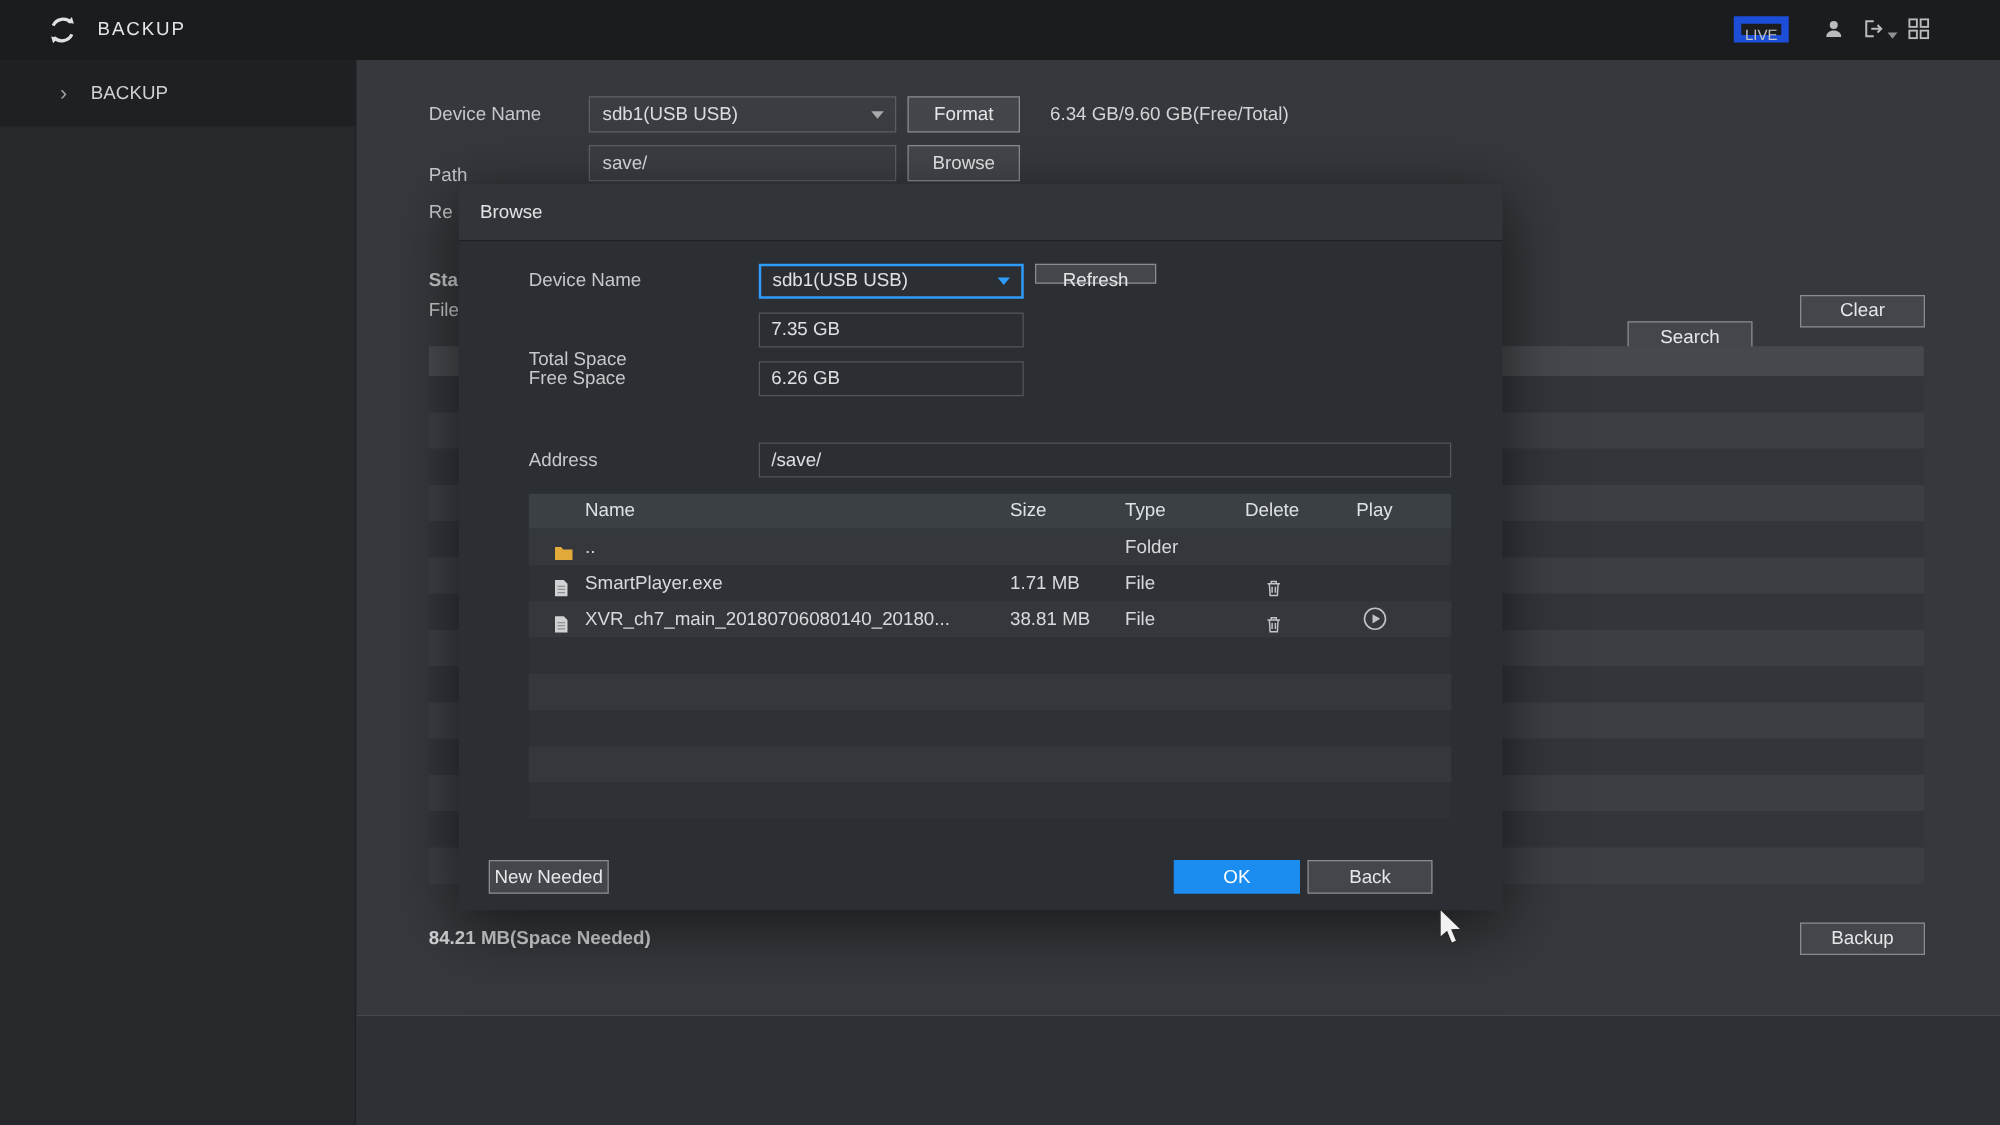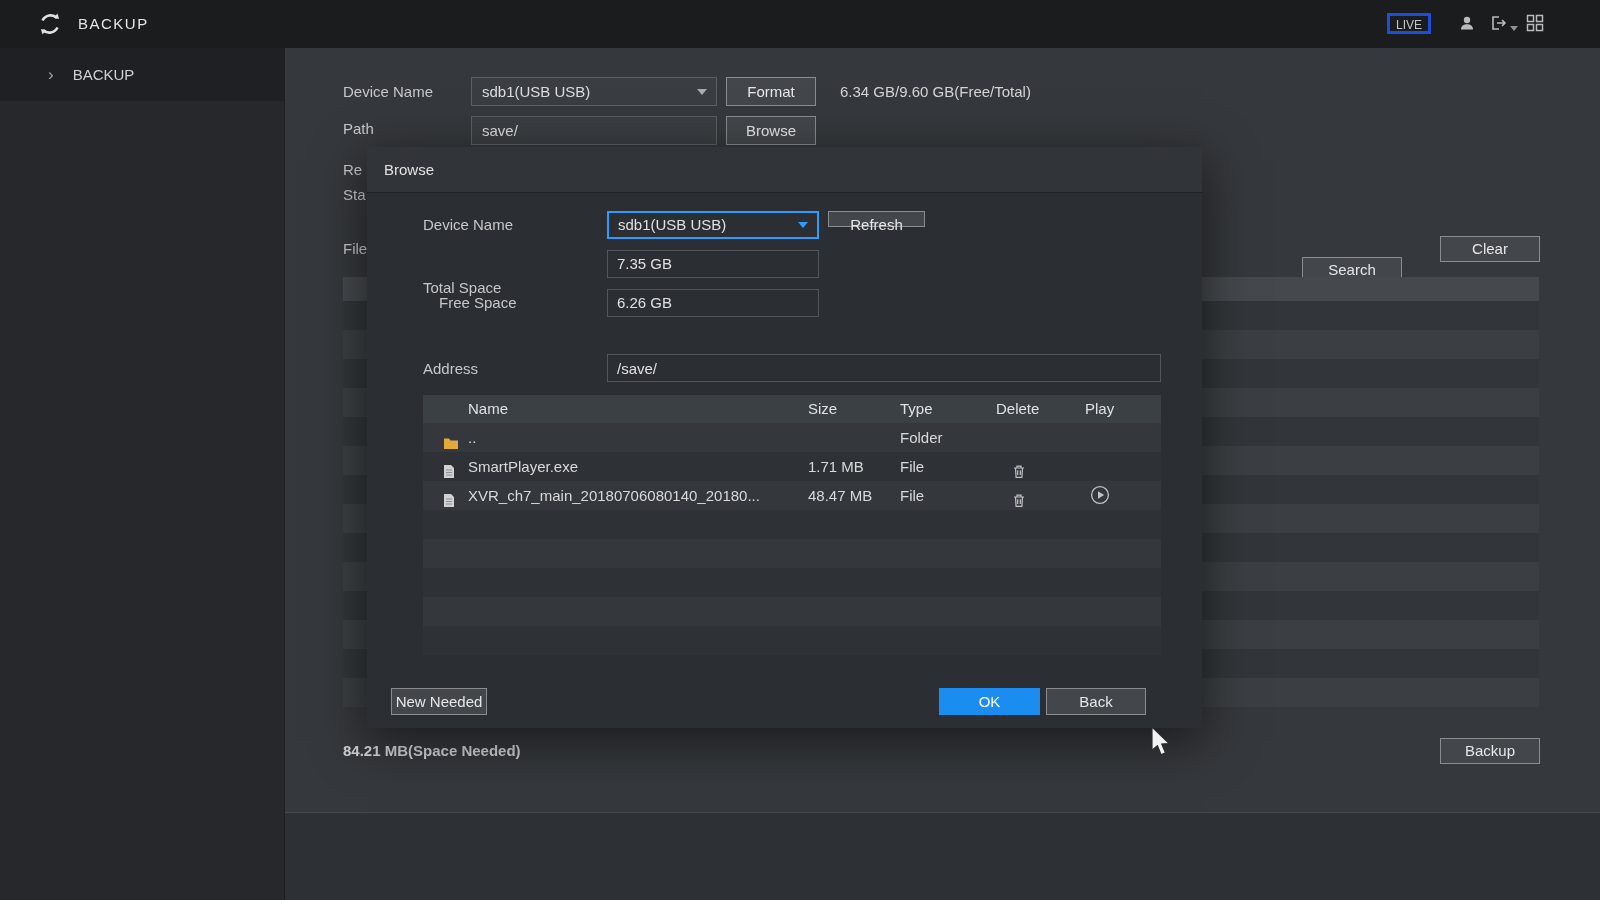--- a/index.html
+++ b/index.html
@@ -6,21 +6,21 @@
   html,body { background:#222; }
   .screen {
     position:relative; width:1600px; height:900px; overflow:hidden;
     background:#35383c; color:#c9cacc;
     font-family:"Liberation Sans", sans-serif; font-size:15px;
   }
   
   .topbar { position:absolute; left:0; top:0; width:1600px; height:48px; background:#1a1c1e; }
   .logo { position:absolute; left:36px; top:10px; width:28px; height:28px; }
   .topbar-title { position:absolute; left:78px; top:0; line-height:48px; color:#e4e5e6; font-size:15px; letter-spacing:1.5px; }
-  .live-badge { position:absolute; left:1387px; top:13px; width:44px; height:21px; line-height:19px; text-align:center; border:3px solid #1d4ed8; color:#c2c4c6; font-size:12px; cursor:pointer; }
+  .live-badge { position:absolute; left:1387px; top:13px; width:44px; height:21px; line-height:19px; text-align:center; border:6px solid #1d4ed8; color:#c2c4c6; font-size:12px; cursor:pointer; }
   .tb-icon { position:absolute; top:14px; cursor:pointer; }
   .tb-user { left:1458px; }
   .tb-logout { left:1489px; }
   .tb-grid { left:1526px; }
   .caret-mini { display:inline-block; width:0; height:0; border-left:4px solid transparent; border-right:4px solid transparent; border-top:5px solid #8e9093; vertical-align:middle; margin-left:2px; }
   
   .sidebar { position:absolute; left:0; top:48px; width:285px; height:852px; background:#26282b; border-right:1px solid #1d1f21; }
   .sidebar-item { height:53px; display:flex; align-items:center; background:#1e2023; color:#cfd0d2; cursor:pointer; }
   .chev { margin-left:48px; margin-right:19px; color:#a2a4a6; font-size:17px; }
   
@@ -106,26 +106,26 @@
   <main>
 
     <div class="flabel" style="left:343px; top:83px;">Device Name</div>
     <div class="control dropdown" style="left:471px; top:77px; width:246px; height:29px;">
       <span>sdb1(USB USB)</span>
       <span class="caret"></span>
     </div>
     <div class="btn" style="left:726px; top:77px; width:90px; height:29px; line-height:27px;">Format</div>
     <div class="flabel" style="left:840px; top:83px; color:#d4d5d7;">6.34 GB/9.60 GB(Free/Total)</div>
 
-    <div class="flabel" style="left:343px; top:120px;">Path</div>
+    <div class="flabel" style="left:343px; top:132px;">Path</div>
     <input class="control inp" style="left: 471px; top: 116px; width: 246px; height: 29px;" value="save/">
     <div class="btn" style="left:726px; top:116px; width:90px; height:29px; line-height:27px;">Browse</div>
 
     <div class="flabel" style="left:343px; top:161px;">Re</div>
-    <div class="flabel" style="left:343px; top:186px;">Sta</div>
+    <div class="flabel" style="left:343px; top:216px;font-weight:bold;">Sta</div>
     <div class="flabel" style="left:343px; top:240px;">File</div>
 
     <div class="btn" style="left:1302px; top:236px; width:100px; height:26px; line-height:24px;margin-top:21px;">Search</div>
     <div class="btn" style="left:1440px; top:236px; width:100px; height:26px; line-height:24px;">Clear</div>
 
     <div id="main-table">
       <div class="mt-header"></div>
       <div id="main-rows">
           <div class="m-row alt"></div>
           <div class="m-row"></div>
@@ -157,21 +157,21 @@
     <div class="dlabel" style="left:56px; top:69px;">Device Name</div>
     <div class="dfield blue" style="left:240px; top:64px; width:212px; height:28px;">
       <span>sdb1(USB USB)</span>
       <span class="caret blue"></span>
     </div>
     <div class="btn" style="left:461px; top:64px; width:97px; height:16px; line-height:26px;">Refresh</div>
 
     <div class="dlabel" style="left:56px; top:108px;margin-top:24px;">Total Space</div>
     <div class="dfield" style="left:240px; top:103px; width:212px; height:28px;">7.35 GB</div>
 
-    <div class="dlabel" style="left:72px; top:147px;">Free Space</div>
+    <div class="dlabel" style="left:56px; top:147px;">Free Space</div>
     <div class="dfield" style="left:240px; top:142px; width:212px; height:28px;">6.26 GB</div>
 
     <div class="dlabel" style="left:56px; top:213px;">Address</div>
     <input class="dfield inp" style="left: 240px; top: 207px; width: 554px; height: 28px; padding-left: 9px;" value="/save/">
 
     <div class="dlg-table">
       <div class="dt-header">
         <span class="h-name">Name</span>
         <span class="h-size">Size</span>
         <span class="h-type">Type</span>
@@ -209,21 +209,21 @@
       </div>
 
       <div class="d-row">
         <span class="cell c-icon">
           <svg width="12" height="15" viewBox="0 0 12 15">
               <path d="M1 1h7l3 3v10H1z" fill="#cfd1d3"></path>
               <path d="M3 6h6M3 8.5h6M3 11h6" stroke="#8e9093" stroke-width="1"></path>
             </svg>
         </span>
         <span class="cell c-name">XVR_ch7_main_20180706080140_20180...</span>
-        <span class="cell c-size">48.47 MB</span>
+        <span class="cell c-size">38.81 MB</span>
         <span class="cell c-type">File</span>
         <span class="cell c-del">
           <svg width="14" height="15" viewBox="0 0 14 15" stroke="#c0c2c4" stroke-width="1.2" fill="none">
               <path d="M2 4h10M5 4V2.2h4V4M3.5 4l.6 9.3h5.8l.6-9.3"></path>
               <path d="M5.7 6.3v4.8M8.3 6.3v4.8"></path>
             </svg>
         </span>
         <span class="cell c-play">
           <svg width="20" height="20" viewBox="0 0 20 20">
               <circle cx="10" cy="10" r="8.4" stroke="#c0c2c4" stroke-width="1.3" fill="none"></circle>

